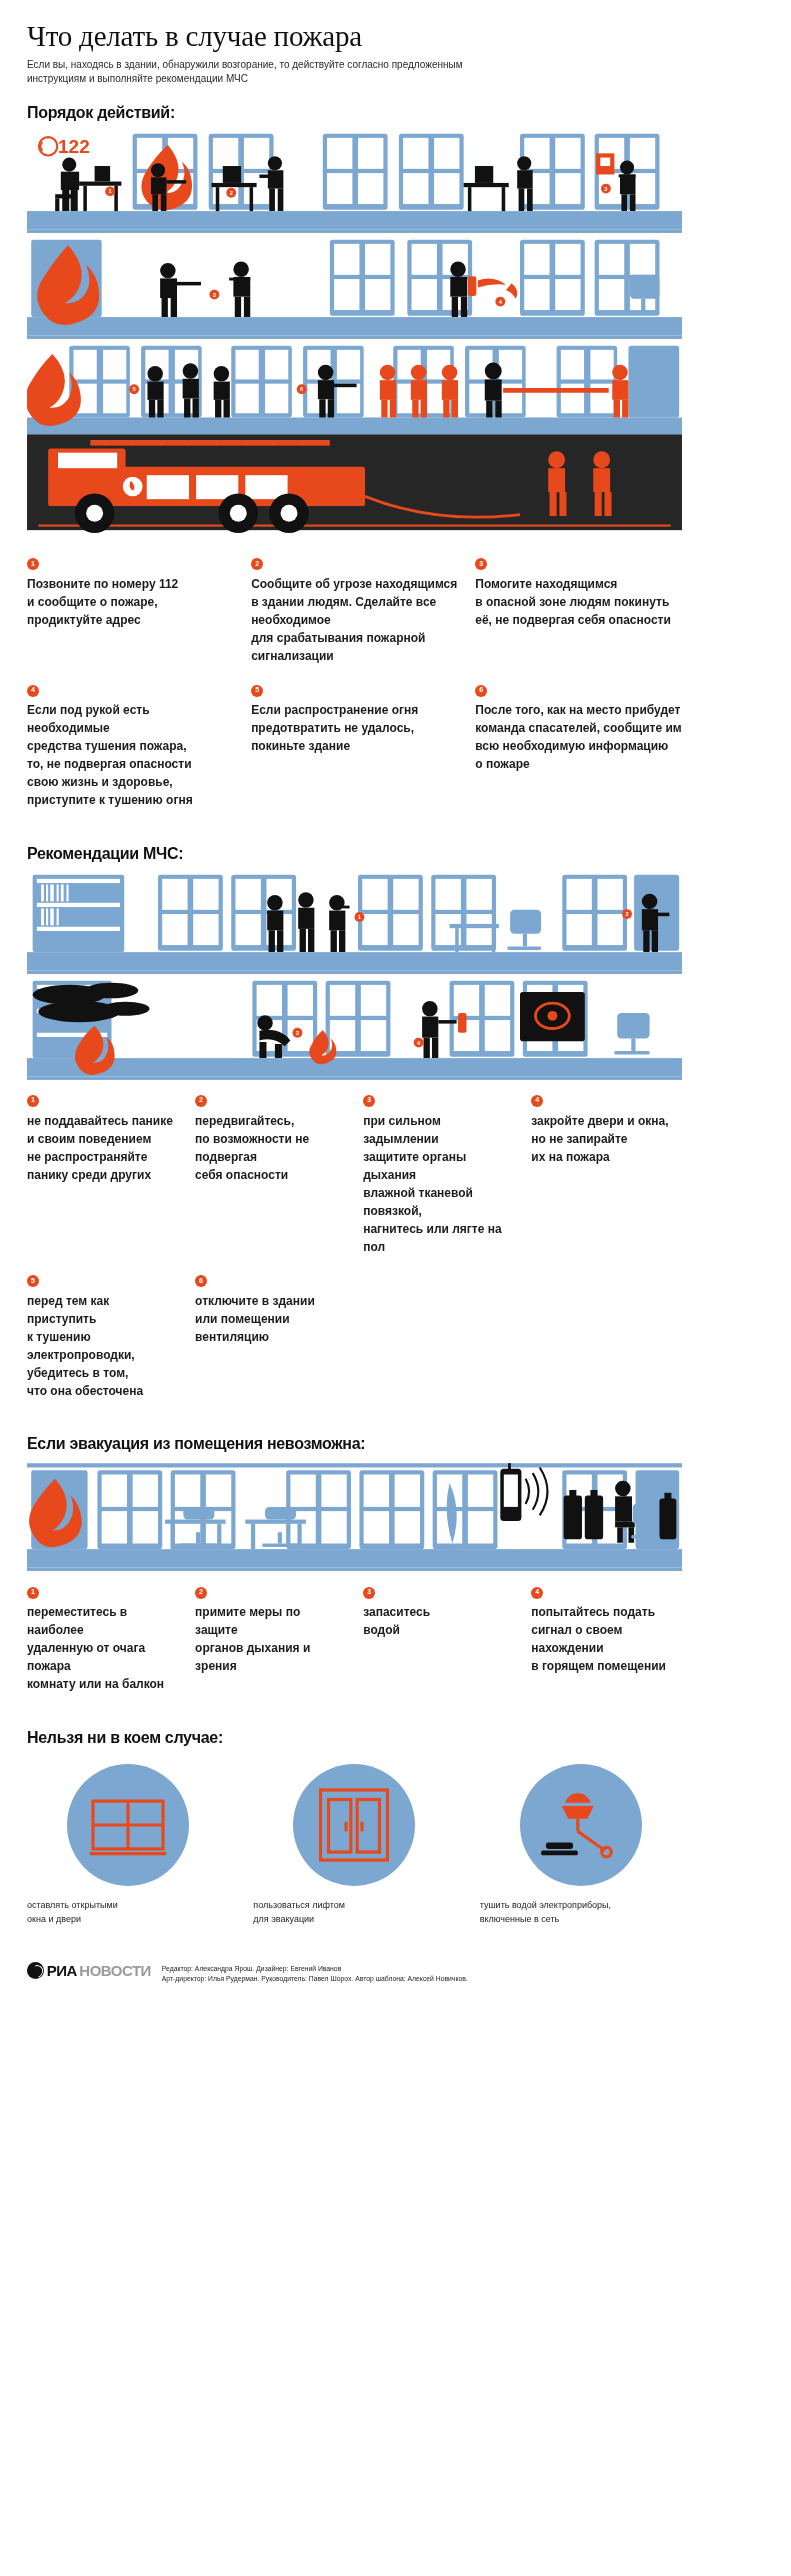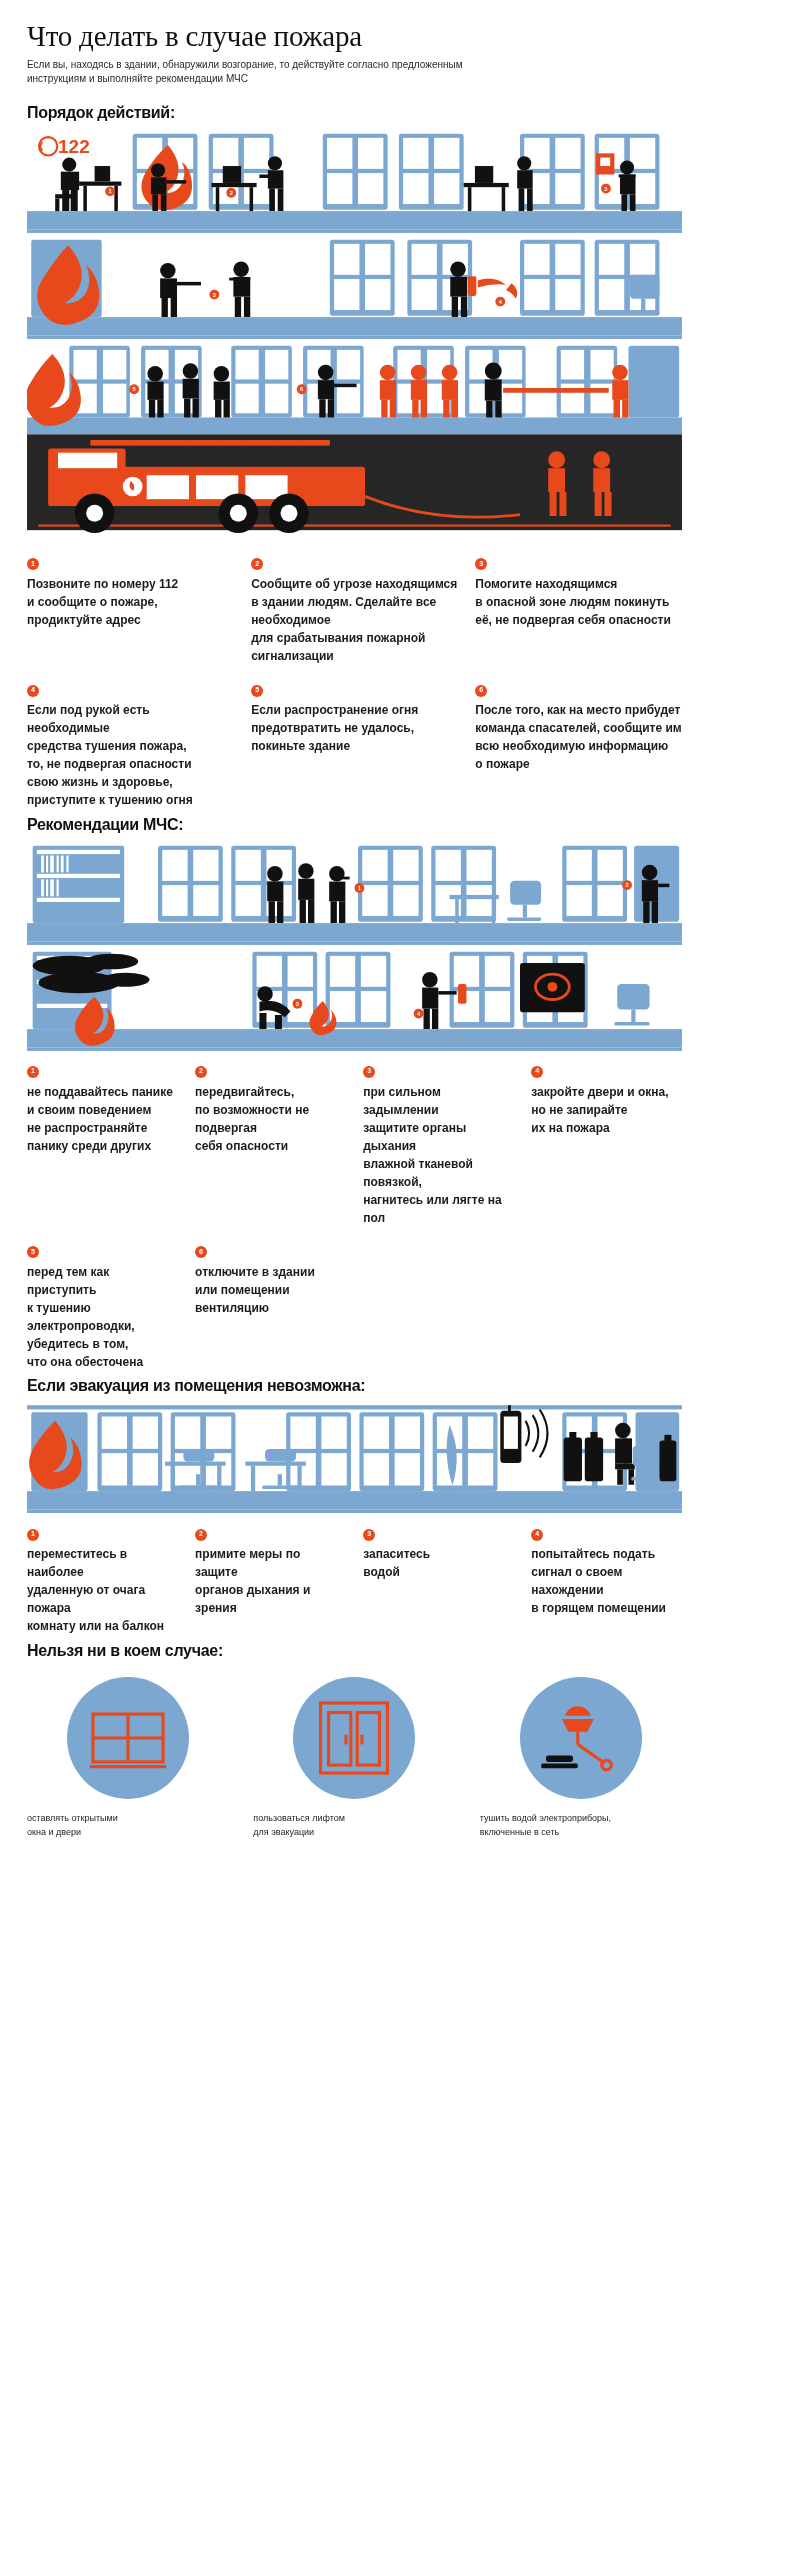--- a/index.html
+++ b/index.html
@@ -32,21 +32,21 @@
 
   
   .sec-head {
     font-size: 16px;
     font-weight: bold;
     color: #111;
     padding: 0 27px;
     margin: 12.7px 0 6.3px 0;
     letter-spacing: -0.3px;
   }
-  .sec-head.tight { margin-top: 3px; }
+  .sec-head.tight { margin-top: 32px; }
 
   
   .illus { margin: 0 27px; position: relative; }
   .scene {
     position: relative;
     background: #fef9c3;
     overflow: hidden;
   }
   svg.scene-svg { display: block; width: 100%; height: auto; }
 
@@ -893,15 +893,24 @@
           <circle cx="86" cy="88" r="6" fill="none" stroke="#e8491c" stroke-width="4"></circle>
           <rect x="10" y="76" width="34" height="8" rx="3" fill="#111"></rect>
           <rect x="4" y="86" width="46" height="6" rx="2" fill="#111"></rect>
         </svg>
       </div>
       <div class="circ-cap">тушить водой электроприборы,
 включенные в сеть</div>
     </div>
   </div>
 
+  <div class="footer">
+    <div class="logo">
+      <span class="logo-mark"></span>
+      <span class="logo-ria">РИА</span>
+      <span class="logo-novosti">НОВОСТИ</span>
+    </div>
+    <div class="credits">Редактор: Александра Ярош. Дизайнер: Евгений Иванов
+Арт-директор: Илья Рудерман. Руководитель: Павел Шорох. Автор шаблона: Алексей Новичков.</div>
+  </div>
 
 </div>
 
 
 </body></html>

